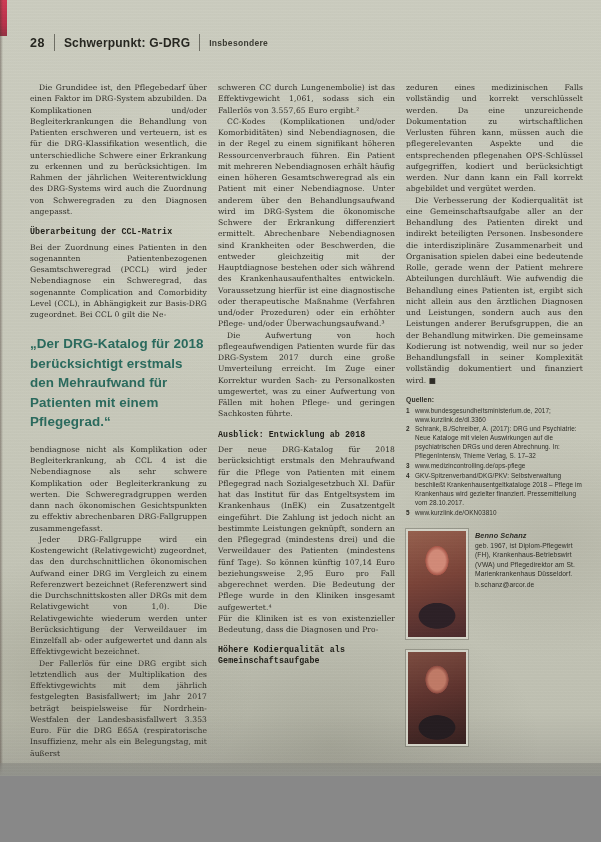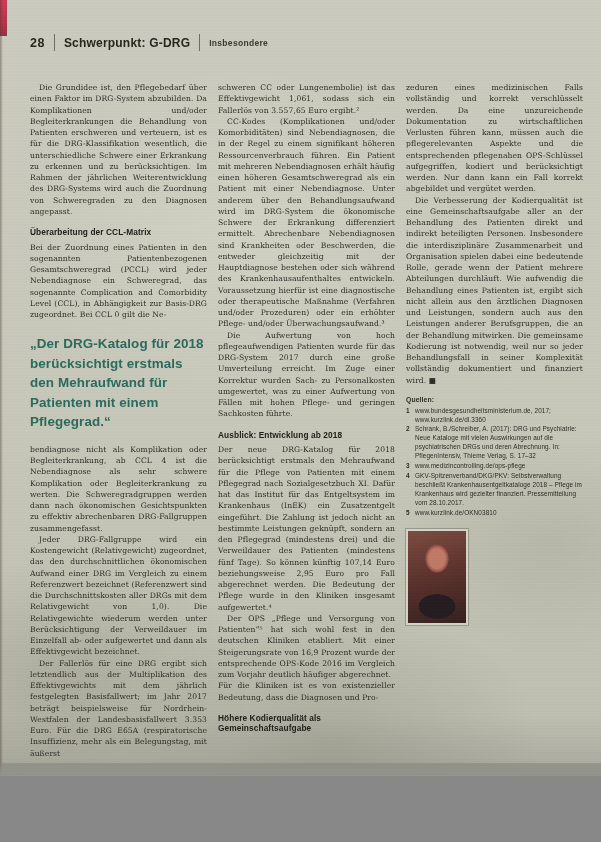--- a/index.html
+++ b/index.html
@@ -30,21 +30,21 @@
   .hdr-divider{width:1px;height:17px;background:#6e6e64;margin:0 9px;}
   .hdr-section{font-size:12px;font-weight:bold;letter-spacing:.2px;}
   .hdr-topic{font-size:8.5px;font-weight:bold;color:#3a3a32;letter-spacing:.3px;}
 
   
   .col{position:absolute;top:82px;width:177px;font-size:7.6px;line-height:11.25px;
     text-align:justify;letter-spacing:.1px;}
   #col1{left:30px;} #col2{left:218px;} #col3{left:406px;}
   .blk-p{margin:0;}
   .blk-p.indent{text-indent:9px;}
-  .blk-h{font-family:Liberation Sans, sans-serif;font-weight:bold;font-size:8.3px;
+  .blk-h{font-family:Liberation Mono, monospace;font-weight:bold;font-size:8.3px;
     line-height:10.5px;color:#21201a;text-align:left;margin:10px 0 4px 0;}
   .blk-quote{font-family:"Liberation Sans", sans-serif;font-weight:bold;
     font-size:13.4px;line-height:19.5px;color:#2a6a5d;text-align:left;
     margin:14px 2px 12px 0;letter-spacing:.1px;}
 
   
   .sources{margin-top:10px;font-family:"Liberation Sans", sans-serif;
     font-size:6.4px;line-height:8.9px;text-align:left;color:#2c2b25;}
   .sources-title{font-weight:bold;font-size:6.8px;margin-bottom:2px;}
   .sources ol{margin:0;padding:0;counter-reset:src;}
@@ -92,26 +92,25 @@
   <div class="col" id="col1">
       <div class="blk blk-p indent">Die Grundidee ist, den Pflegebedarf über einen Faktor im DRG-System abzubilden. Da Komplikationen und/oder Begleiterkrankungen die Behandlung von Patienten erschweren und verteuern, ist es für die DRG-Klassifikation wesentlich, die unterschiedliche Schwere einer Erkrankung zu erkennen und zu berücksichtigen. Im Rahmen der jährlichen Weiterentwicklung des DRG-Systems wird auch die Zuordnung von Schweregraden zu den Diagnosen angepasst.</div>
       <div class="blk blk-h">Überarbeitung der CCL-Matrix</div>
       <div class="blk blk-p">Bei der Zuordnung eines Patienten in den sogenannten Patientenbezogenen Gesamtschweregrad (PCCL) wird jeder Nebendiagnose ein Schweregrad, das sogenannte Complication and Comorbidity Level (CCL), in Abhängigkeit zur Basis-DRG zugeordnet. Bei CCL 0 gilt die Ne-</div>
       <div class="blk blk-quote">„Der DRG-Katalog für 2018 berücksichtigt erstmals den Mehraufwand für Patienten mit einem Pflegegrad.“</div>
       <div class="blk blk-p">bendiagnose nicht als Komplikation oder Begleiterkrankung, ab CCL 4 ist die Nebendiagnose als sehr schwere Komplikation oder Begleiterkrankung zu werten. Die Schweregradgruppen werden dann nach ökonomischen Gesichtspunkten zu effektiv abrechenbaren DRG-Fallgruppen zusammengefasst.</div>
       <div class="blk blk-p indent">Jeder DRG-Fallgruppe wird ein Kostengewicht (Relativgewicht) zugeordnet, das den durchschnittlichen ökonomischen Aufwand einer DRG im Vergleich zu einem Referenzwert bezeichnet (Referenzwert sind die Durchschnittskosten aller DRGs mit dem Relativgewicht von 1,0). Die Relativgewichte wiederum werden unter Berücksichtigung der Verweildauer im Einzelfall ab- oder aufgewertet und dann als Effektivgewicht bezeichnet.</div>
       <div class="blk blk-p indent">Der Fallerlös für eine DRG ergibt sich letztendlich aus der Multiplikation des Effektivgewichts mit dem jährlich festgelegten Basisfallwert; im Jahr 2017 beträgt beispielsweise für Nordrhein-Westfalen der Landesbasisfallwert 3.353 Euro. Für die DRG E65A (respiratorische Insuffizienz, mehr als ein Belegungstag, mit äußerst</div>
     </div>
   <div class="col" id="col2">
-      <div class="blk blk-p">schweren CC oder Lungenembolie) ist das Effektivgewicht 1,061, sodass sich ein Fallerlös von 3.557,65 Euro ergibt.²</div>
+      <div class="blk blk-p">schweren CC durch Lungenembolie) ist das Effektivgewicht 1,061, sodass sich ein Fallerlös von 3.557,65 Euro ergibt.²</div>
       <div class="blk blk-p indent">CC-Kodes (Komplikationen und/oder Komorbiditäten) sind Nebendiagnosen, die in der Regel zu einem signifikant höheren Ressourcenverbrauch führen. Ein Patient mit mehreren Nebendiagnosen erhält häufig einen höheren Gesamtschweregrad als ein Patient mit einer Nebendiagnose. Unter anderem über den Behandlungsaufwand wird im DRG-System die ökonomische Schwere der Erkrankung differenziert ermittelt. Abrechenbare Nebendiagnosen sind Krankheiten oder Beschwerden, die entweder gleichzeitig mit der Hauptdiagnose bestehen oder sich während des Krankenhausaufenthaltes entwickeln. Voraussetzung hierfür ist eine diagnostische oder therapeutische Maßnahme (Verfahren und/oder Prozeduren) oder ein erhöhter Pflege- und/oder Überwachungsaufwand.³</div>
       <div class="blk blk-p indent">Die Aufwertung von hoch pflegeaufwendigen Patienten wurde für das DRG-System 2017 durch eine große Umverteilung erreicht. Im Zuge einer Korrektur wurden Sach- zu Personalkosten umgewertet, was zu einer Aufwertung von Fällen mit hohen Pflege- und geringen Sachkosten führte.</div>
       <div class="blk blk-h">Ausblick: Entwicklung ab 2018</div>
       <div class="blk blk-p">Der neue DRG-Katalog für 2018 berücksichtigt erstmals den Mehraufwand für die Pflege von Patienten mit einem Pflegegrad nach Sozialgesetzbuch XI. Dafür hat das Institut für das Entgeltsystem im Krankenhaus (InEK) ein Zusatzentgelt eingeführt. Die Zahlung ist jedoch nicht an bestimmte Leistungen geknüpft, sondern an den Pflegegrad (mindestens drei) und die Verweildauer des Patienten (mindestens fünf Tage). So können künftig 107,14 Euro beziehungsweise 2,95 Euro pro Fall abgerechnet werden. Die Bedeutung der Pflege wurde in den Kliniken insgesamt aufgewertet.⁴</div>
-      <div class="blk blk-p indent">Der OPS „Pflege und Versorgung von Patienten“⁵ hat sich wohl fest in den deutschen Kliniken etabliert. Mit einer Steigerungsrate von 16,9 Prozent wurde der entsprechende OPS-Kode 2016 im Vergleich zum Vorjahr deutlich häufiger abgerechnet.</div>
       <div class="blk blk-p">Für die Kliniken ist es von existenzieller Bedeutung, dass die Diagnosen und Pro-</div>
       <div class="blk blk-h">Höhere Kodierqualität als Gemeinschaftsaufgabe</div>
     </div>
 
   <div class="col" id="col3">
     <div>
         <div class="blk blk-p">zeduren eines medizinischen Falls vollständig und korrekt verschlüsselt werden. Da eine unzureichende Dokumentation zu wirtschaftlichen Verlusten führen kann, müssen auch die pflegerelevanten Aspekte und die entsprechenden pflegenahen OPS-Schlüssel aufgegriffen, kodiert und berücksichtigt werden. Nur dann kann ein Fall korrekt abgebildet und vergütet werden.</div>
         <div class="blk blk-p indent">Die Verbesserung der Kodierqualität ist eine Gemeinschaftsaufgabe aller an der Behandlung des Patienten direkt und indirekt beteiligten Personen. Insbesondere die interdisziplinäre Zusammenarbeit und Organisation spielen dabei eine bedeutende Rolle, gerade wenn der Patient mehrere Abteilungen durchläuft. Wie aufwendig die Behandlung eines Patienten ist, ergibt sich nicht allein aus den ärztlichen Diagnosen und Leistungen, sondern auch aus den Leistungen anderer Berufsgruppen, die an der Behandlung mitwirken. Die gemeinsame Kodierung ist notwendig, weil nur so jeder Behandlungsfall in seiner Komplexität vollständig dokumentiert und finanziert wird. ■</div>
       </div>
 
@@ -119,20 +118,28 @@
       <div class="sources-title">Quellen:</div>
       <ol>
           <li>www.bundesgesundheitsministerium.de, 2017; www.kurzlink.de/dl.3360</li>
           <li>Schrank, B./Schreiber, A. (2017): DRG und Psychiatrie: Neue Kataloge mit vielen Auswirkungen auf die psychiatrischen DRGs und deren Abrechnung. In: PflegenIntensiv, Thieme Verlag, S. 17–32</li>
           <li>www.medizincontrolling.de/ops-pflege</li>
           <li>GKV-Spitzenverband/DKG/PKV: Selbstverwaltung beschließt Krankenhausentgeltkataloge 2018 – Pflege im Krankenhaus wird gezielter finanziert. Pressemitteilung vom 28.10.2017.</li>
           <li>www.kurzlink.de/OKN03810</li>
         </ol>
     </div>
 
+    <div class="author-card">
+      <div class="photo photo-1"></div>
+      <div class="author-info">
+        <div class="author-name">Benno Schanz</div>
+        <div class="author-bio">geb. 1967, ist Diplom-Pflegewirt (FH), Krankenhaus-Betriebswirt (VWA) und Pflegedirektor am St. Marienkrankenhaus Düsseldorf.</div>
+        <div class="author-email">b.schanz@arcor.de</div>
+      </div>
+    </div>
 
     <div class="author-card">
       <div class="photo photo-2"></div>
     </div>
   </div>
 
   <div class="footer">Dr. med. Mabuse 231 · Januar/Februar 2018</div>
 
   <div class="grain"></div>
 </div>

